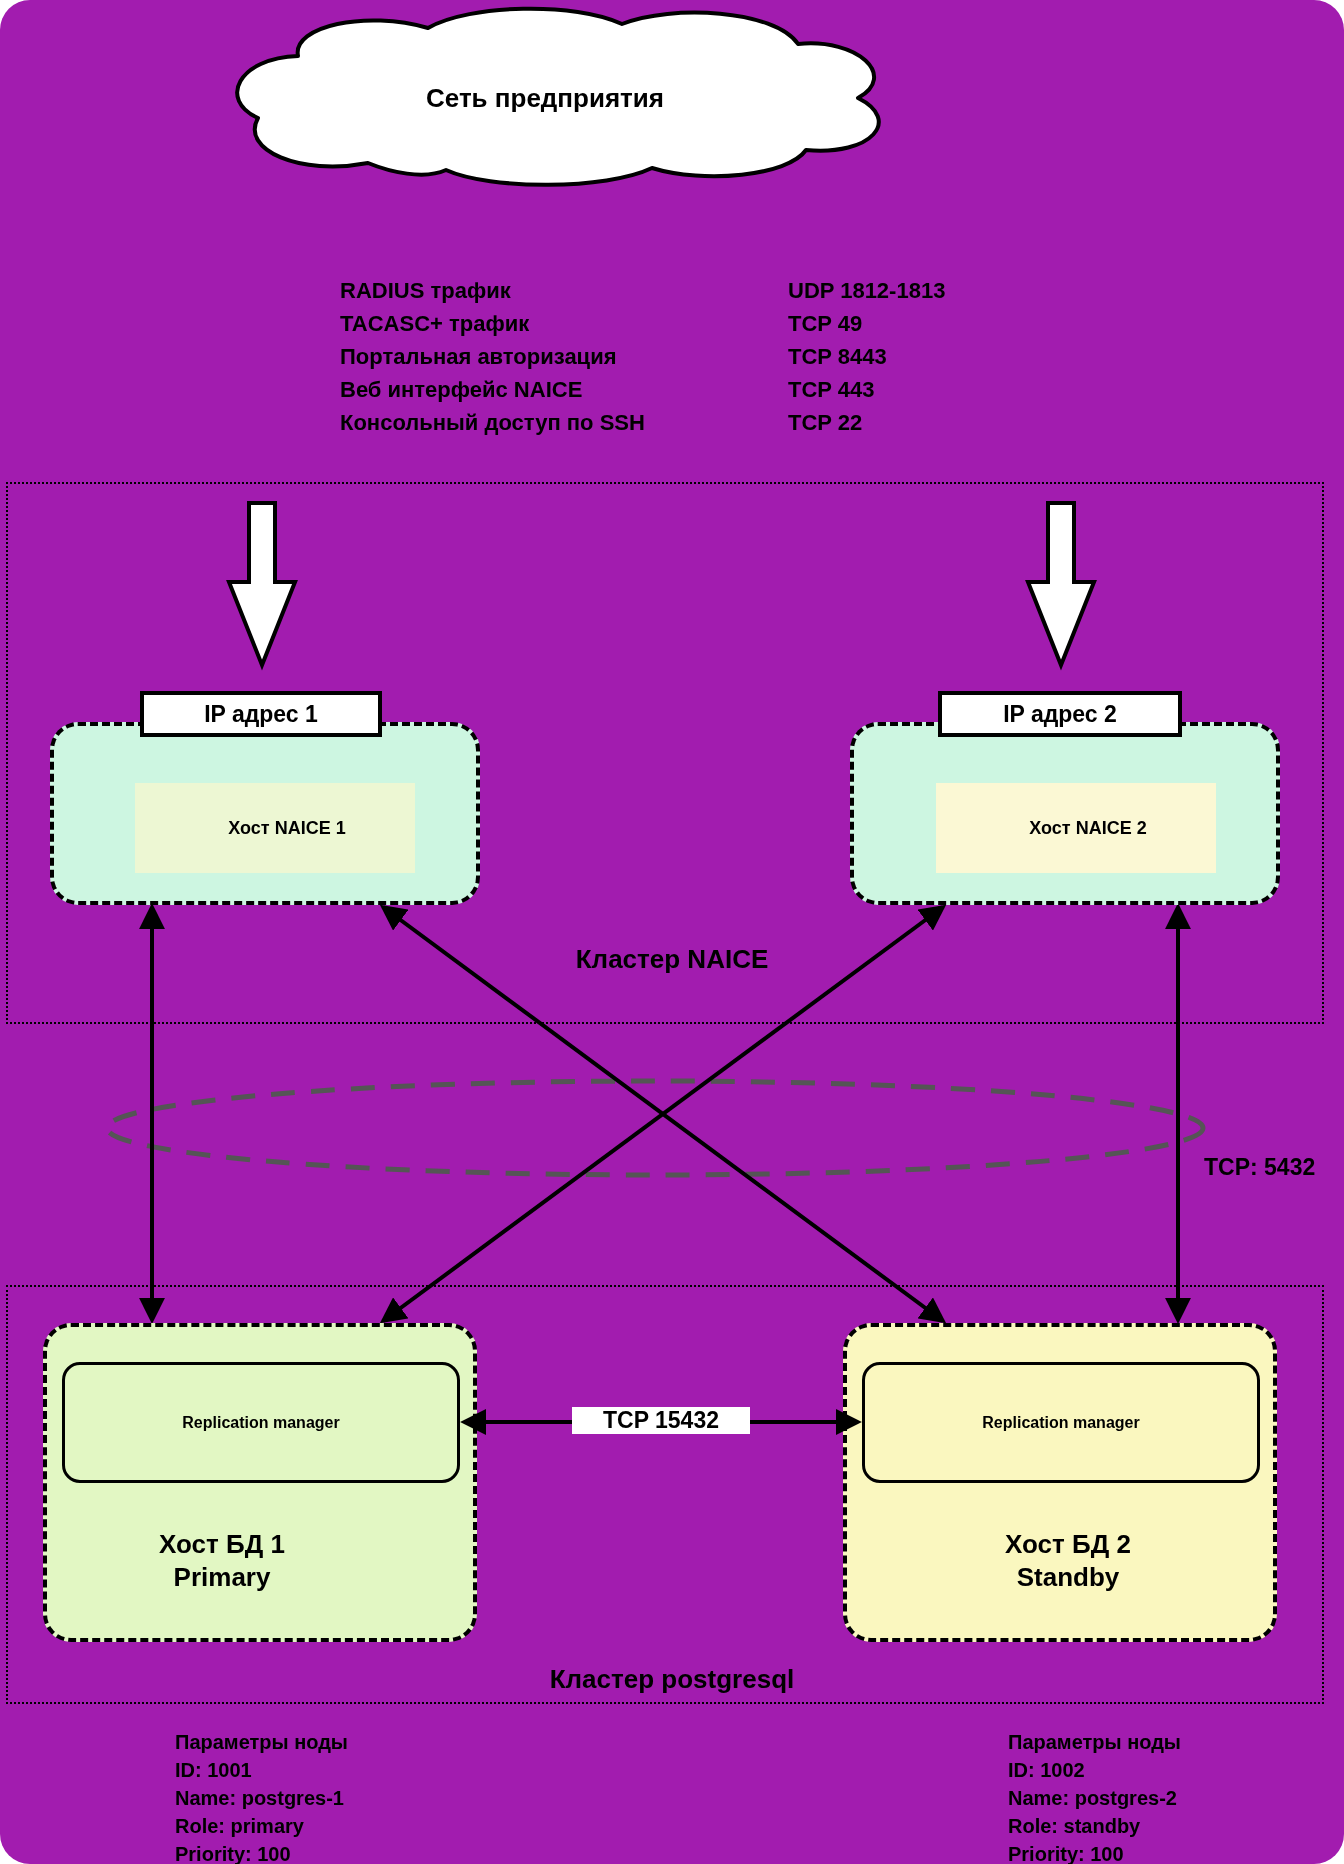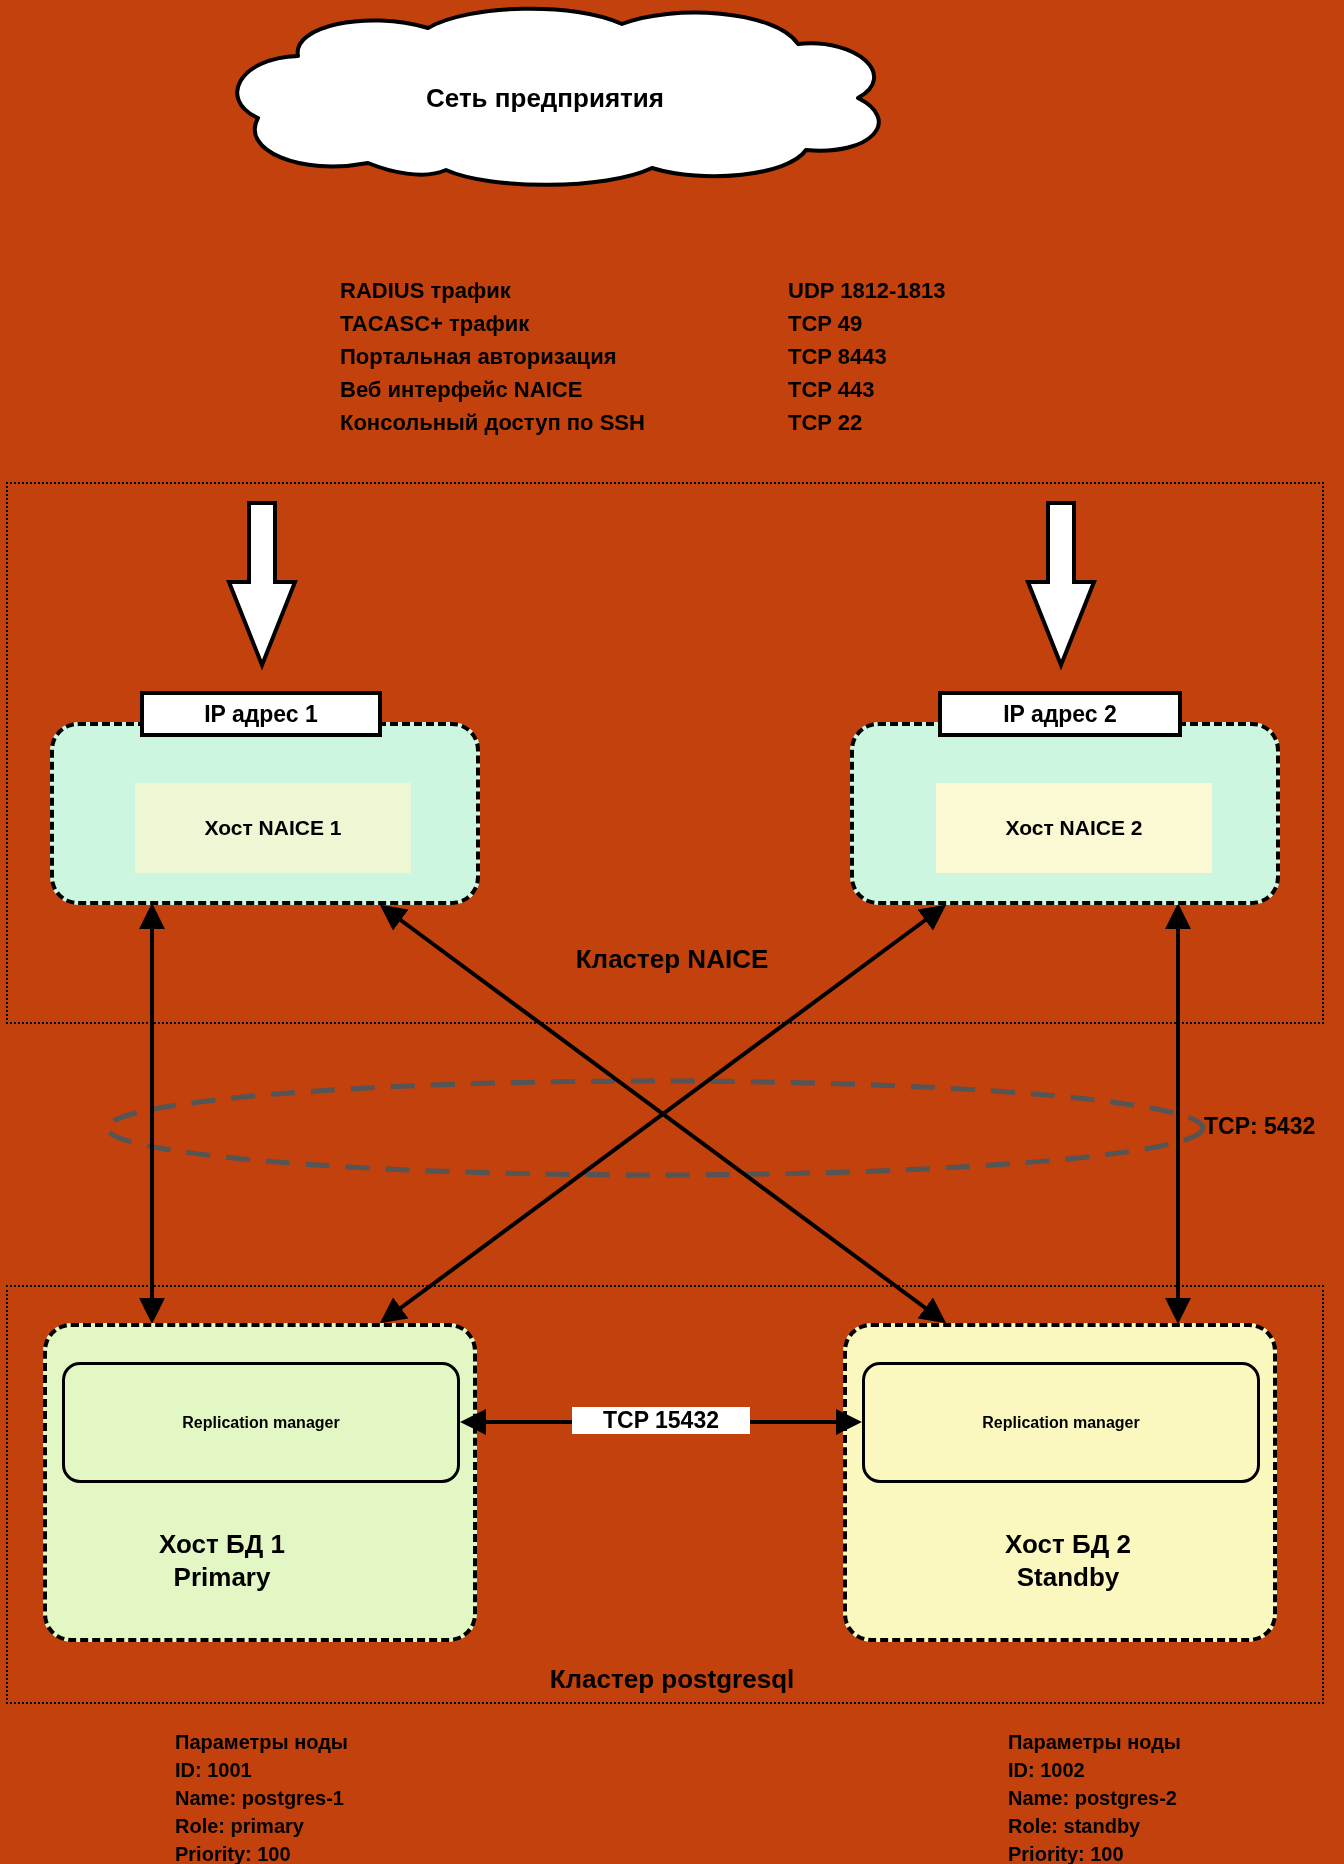--- a/index.html
+++ b/index.html
@@ -1,18 +1,18 @@
 <!DOCTYPE html>
 <html style="--mint: #cdf6e1; --pale-green-yellow: #edf7d3; --pale-yellow: #fbf8d4; --db-green: #e2f7c3; --db-yellow: #faf7bf; --ellipse-stroke: #555555;"><head>
 <meta charset="utf-8">
 <style>
   html,body{margin:0;padding:0;background:#fff;}
   .canvas{
-    position:relative;width:1344px;height:1864px;background:#c2410c;overflow:hidden;
-    font-family:"Liberation Sans",sans-serif;font-weight:bold;color:#000;
+    position:relative;width:1344px;height:1864px;background:#a21caf;overflow:hidden;
+    font-family:"Liberation Sans",sans-serif;font-weight:bold;color:#000;border-radius:30px;
   }
   .layer{position:absolute;left:0;top:0;width:1344px;height:1864px;}
   #svg-under{z-index:1;}
   #svg-over{z-index:5;}
   .abs{position:absolute;}
   
   .cloud-label{left:245px;top:83px;width:600px;text-align:center;font-size:26px;z-index:2;}
   
   .legend{left:340px;top:274px;z-index:2;font-size:22px;line-height:33px;}
   .legend-row{display:flex;}
@@ -21,39 +21,39 @@
   .cluster-rect{border:2px dotted #000;z-index:0;}
   .naice-rect{left:6px;top:482px;width:1314px;height:538px;}
   .pg-rect{left:6px;top:1285px;width:1314px;height:415px;}
   .cluster-label{left:0;width:1344px;text-align:center;font-size:26px;z-index:3;}
   .naice-cluster-label{top:900px;margin-top:44px;}
   .pg-cluster-label{top:1664px;}
   
   .naice-box{top:722px;width:430px;height:183px;border:4px dashed #000;border-radius:28px;z-index:2;box-sizing:border-box;background:var(--mint);}
   .naice-box-1{left:50px;}
   .naice-box-2{left:850px;}
-  .naice-inner{top:783px;width:276px;height:90px;z-index:3;display:flex;align-items:center;justify-content:center;font-size:21px;}
+  .naice-inner{top:783px;width:256px;height:90px;z-index:3;display:flex;align-items:center;justify-content:center;font-size:18px;padding-left:24px;}
   .naice-inner-1{left:135px;background:var(--pale-green-yellow);}
   .naice-inner-2{left:936px;background:var(--pale-yellow);}
   
   .ip-box{top:691px;height:46px;border:4px solid #000;background:#fff;z-index:4;box-sizing:border-box;display:flex;align-items:center;justify-content:center;font-size:23px;}
   .ip-box-1{left:140px;width:242px;}
   .ip-box-2{left:938px;width:244px;}
   
   .db-box{top:1323px;width:434px;height:319px;border:4px dashed #000;border-radius:28px;z-index:2;box-sizing:border-box;}
   .db-box-1{left:43px;background:var(--db-green);}
   .db-box-2{left:843px;background:var(--db-yellow);}
   .rm-box{top:1362px;width:398px;height:121px;border:3px solid #000;border-radius:18px;z-index:3;box-sizing:border-box;display:flex;align-items:center;justify-content:center;font-size:16px;}
   .rm-box-1{left:62px;background:var(--db-green);}
   .rm-box-2{left:862px;background:var(--db-yellow);}
   .db-label{top:1528px;width:358px;text-align:center;font-size:26px;line-height:33px;z-index:3;}
   .db-label-1{left:43px;}
   .db-label-2{left:843px;padding-left:46px;}
   
-  .tcp5432{left:1204px;top:1113px;font-size:23px;z-index:4;}
+  .tcp5432{left:1204px;top:1154px;font-size:23px;z-index:4;}
   .tcp15432{left:572px;top:1407px;width:178px;text-align:center;font-size:23px;background:#fff;z-index:6;}
   
   .params{top:1728px;font-size:20px;line-height:28px;z-index:2;}
   .params-left{left:175px;}
   .params-right{left:1008px;}
   
   .shape{fill:#fff;stroke:#000;stroke-width:4;stroke-linejoin:round;}
   .arrow-outline{fill:#fff;stroke:#000;stroke-width:4;stroke-linejoin:miter;}
   .conn{stroke:#000;stroke-width:4;fill:none;}
   .net-ellipse{fill:none;stroke:var(--ellipse-stroke);stroke-width:5;stroke-dasharray:24 16;}

